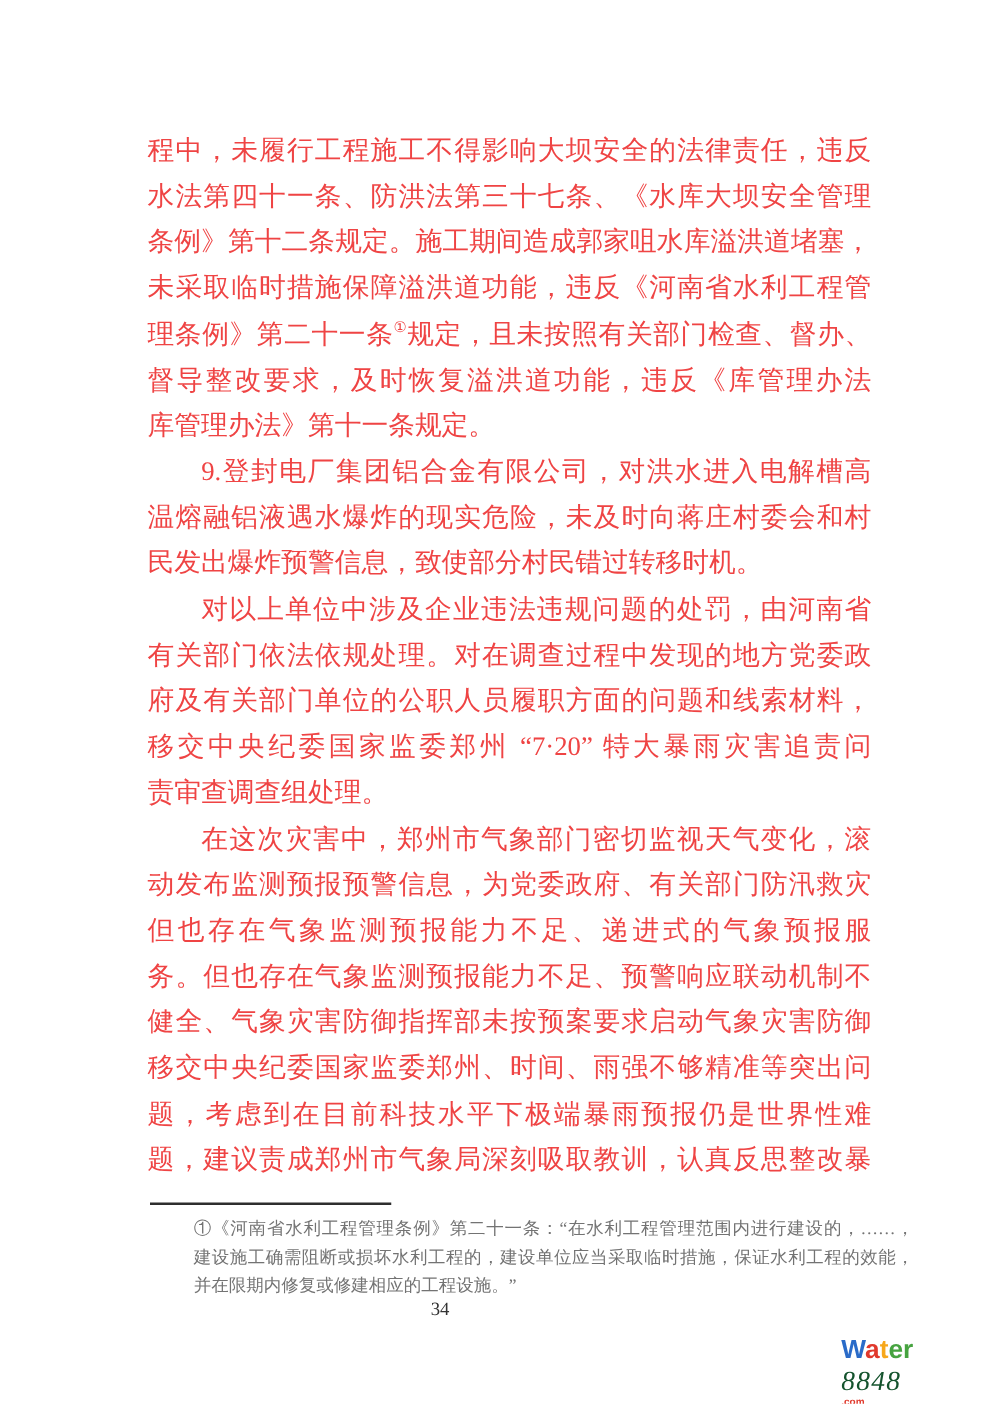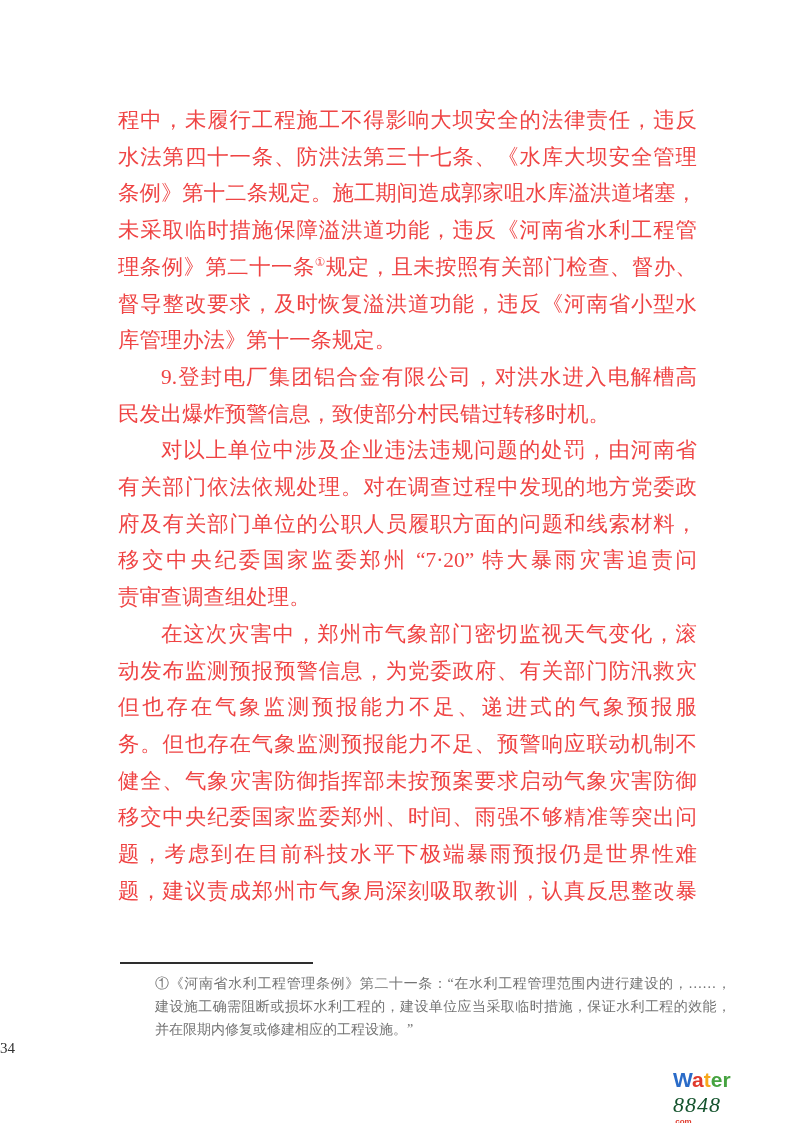--- a/index.html
+++ b/index.html
@@ -63,20 +63,21 @@
   }
   .footnote .fn-line.last {
     text-align-last: left;
     white-space: normal;
   }
   
   .page-number {
     position: absolute;
     left: 0; top: 1040px;
     width: 704px;
+    text-align: center;
     font-size: 15px;
     color: #333;
   }
   
   .watermark {
     position: absolute;
     right: 6px; top: 1068px;
     width: 128px;
   }
   .brand-line {
@@ -119,23 +120,24 @@
 <body>
 
 <div class="page">
 
   <main class="body-text">
       <div class="line">程中，未履行工程施工不得影响大坝安全的法律责任，违反</div>
       <div class="line">水法第四十一条、防洪法第三十七条、《水库大坝安全管理</div>
       <div class="line">条例》第十二条规定。施工期间造成郭家咀水库溢洪道堵塞，</div>
       <div class="line">未采取临时措施保障溢洪道功能，违反《河南省水利工程管</div>
       <div class="line">理条例》第二十一条<sup class="fn-ref">①</sup>规定，且未按照有关部门检查、督办、</div>
-      <div class="line">督导整改要求，及时恢复溢洪道功能，违反《河南省小型水</div>
+      <div class="line">督导整改要求，及时恢复溢洪道功能，违反《库管理办法</div>
       <div class="line short">库管理办法》第十一条规定。</div>
       <div class="line indent">9.登封电厂集团铝合金有限公司，对洪水进入电解槽高</div>
+      <div class="line">温熔融铝液遇水爆炸的现实危险，未及时向蒋庄村委会和村</div>
       <div class="line short">民发出爆炸预警信息，致使部分村民错过转移时机。</div>
       <div class="line indent">对以上单位中涉及企业违法违规问题的处罚，由河南省</div>
       <div class="line">有关部门依法依规处理。对在调查过程中发现的地方党委政</div>
       <div class="line">府及有关部门单位的公职人员履职方面的问题和线索材料，</div>
       <div class="line">移交中央纪委国家监委郑州 “7·20” 特大暴雨灾害追责问</div>
       <div class="line short">责审查调查组处理。</div>
       <div class="line indent">在这次灾害中，郑州市气象部门密切监视天气变化，滚</div>
       <div class="line">动发布监测预报预警信息，为党委政府、有关部门防汛救灾</div>
       <div class="line">但也存在气象监测预报能力不足、递进式的气象预报服</div>
       <div class="line">务。但也存在气象监测预报能力不足、预警响应联动机制不</div>

